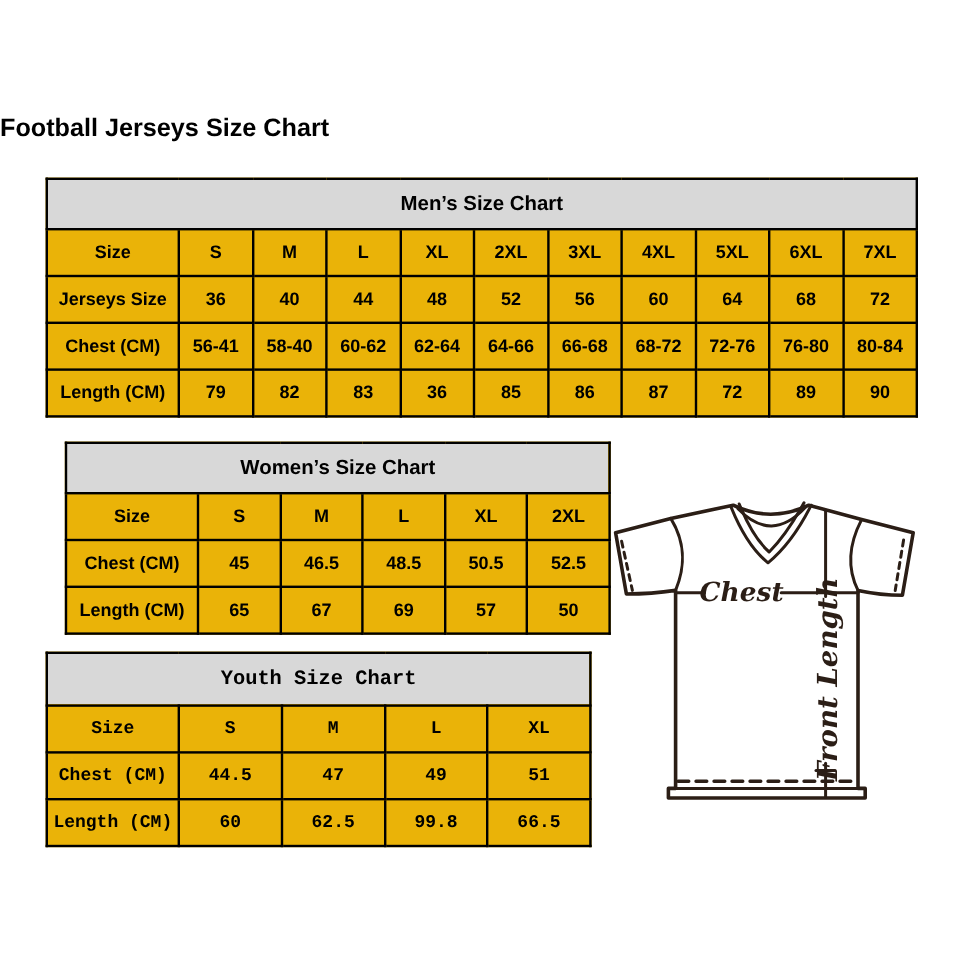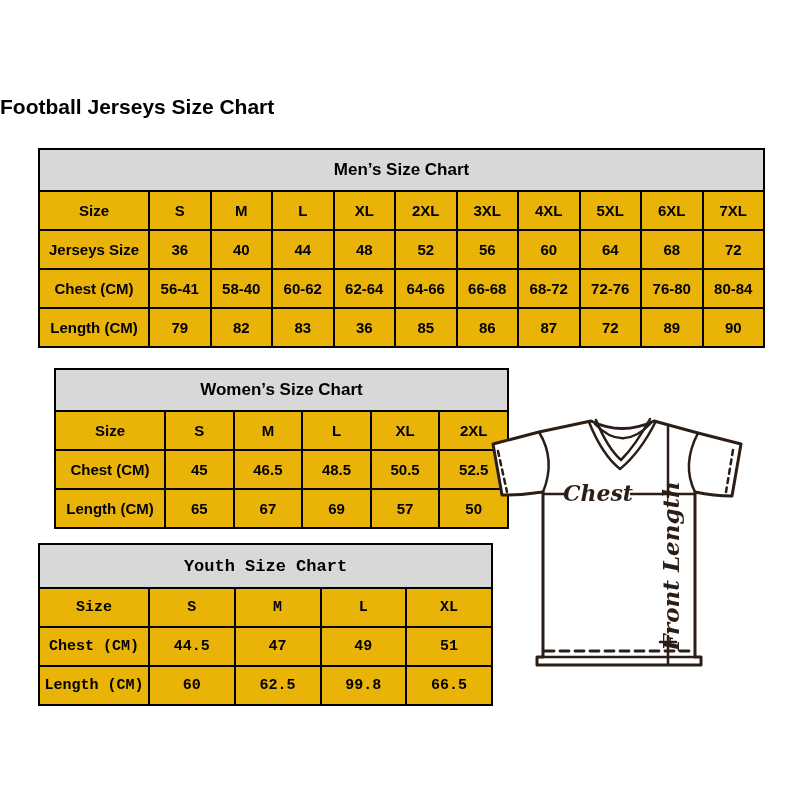--- a/index.html
+++ b/index.html
@@ -22,21 +22,21 @@
   }
   table.size-chart th.section{
     background:#d8d8d8;font-size:17px;height:40px;
   }
   table.size-chart td{font-size:15px;height:37px;}
   #mens-table{left:38px;top:148px;width:727px;}
   #womens-table{left:54px;top:368px;width:455px;}
   #youth-table{left:38px;top:543px;width:455px;font-family:Liberation Mono, monospace;}
   #youth-table th.section{height:42px;}
   col.label-col{width:110px;}
-  .jersey-wrap{position:absolute;left:483px;top:408px;width:268px;height:264px;}
+  .jersey-wrap{position:absolute;left:503px;top:408px;width:268px;height:264px;}
   .jersey-label{
     font-family:"DejaVu Serif","Liberation Serif",serif;
     font-style:italic;font-weight:bold;
   }
 </style>
 </head>
 <body>
 
 <div class="canvas">
 

